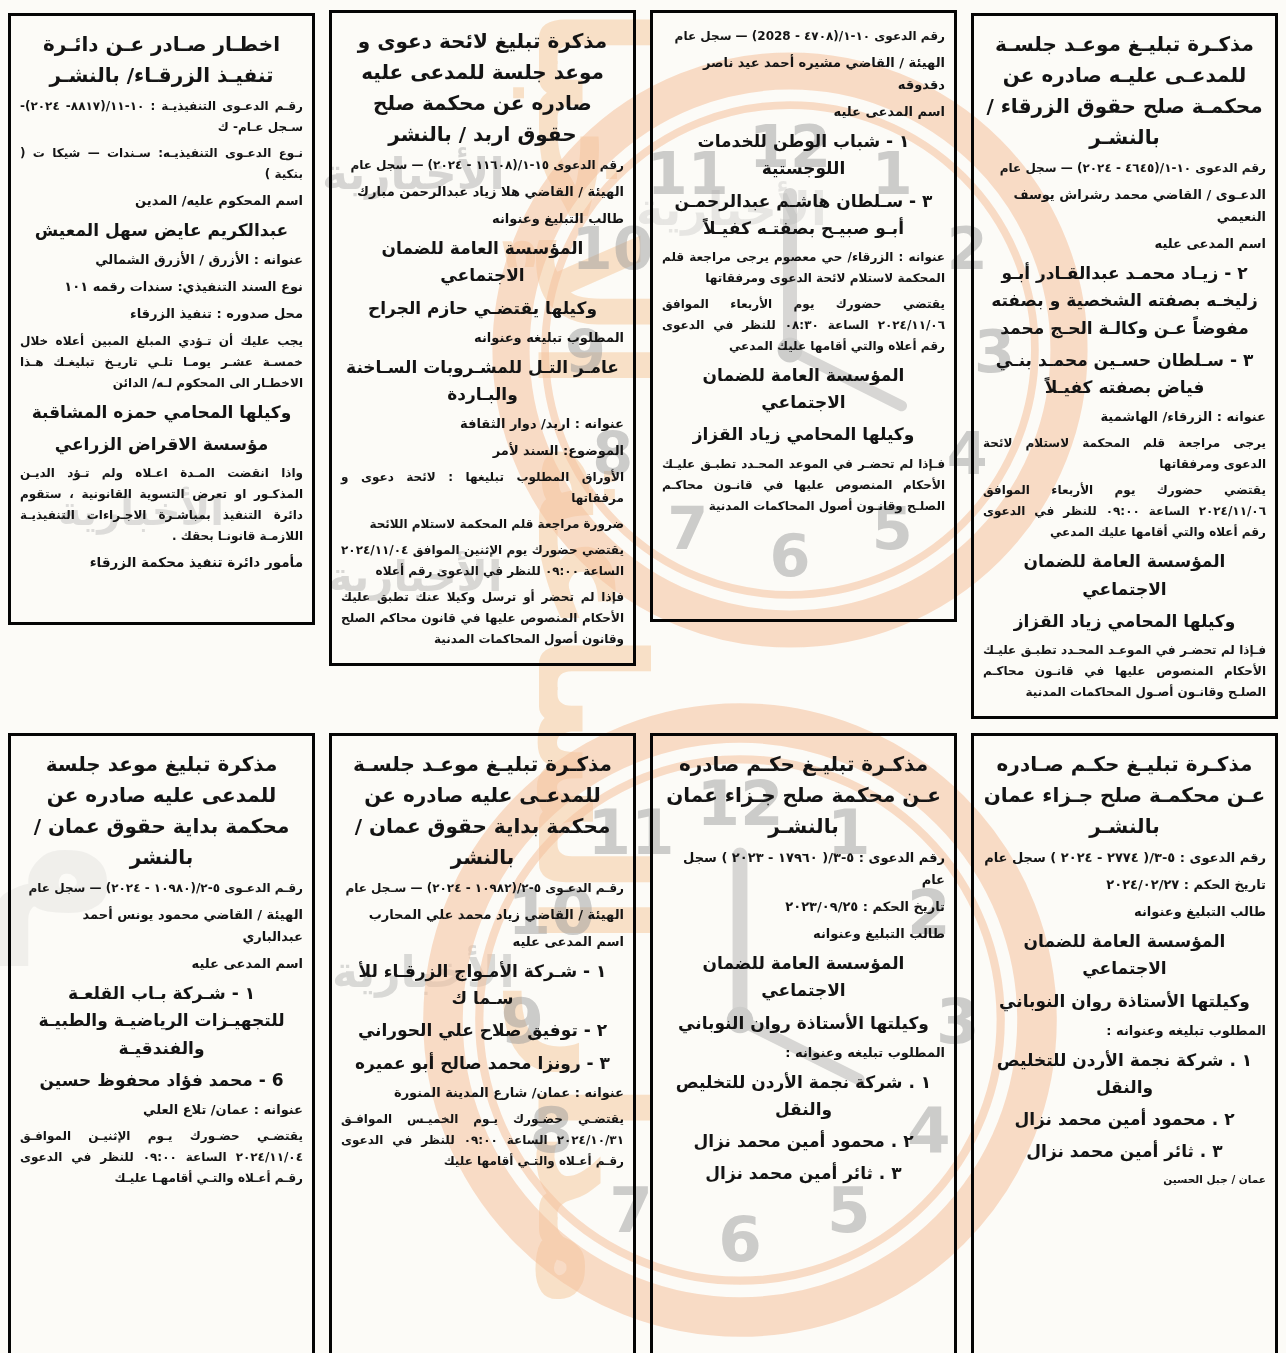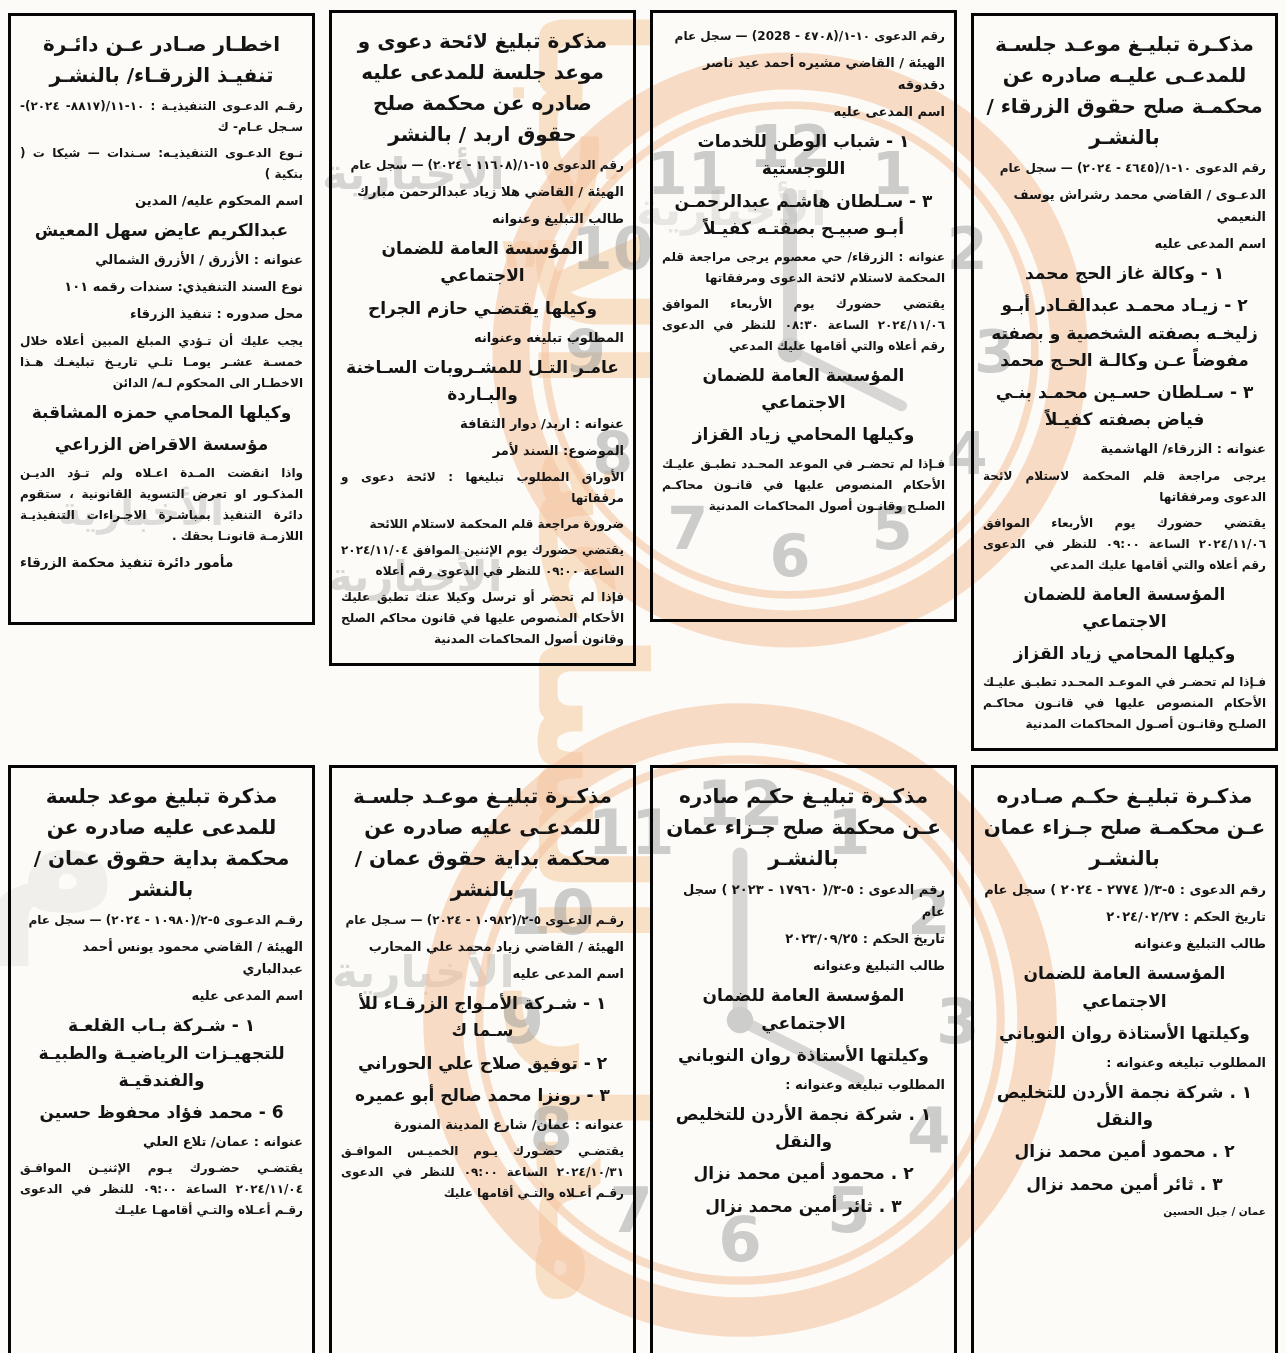--- a/index.html
+++ b/index.html
@@ -39,21 +39,21 @@
   .notice{
     border:3px solid #050505;background:transparent;
     padding:8px 9px;box-sizing:border-box;font-weight:700;
   }
   .notice p{margin:5px 0}
   .l-title{font-size:20px;line-height:1.55;text-align:center;margin-bottom:10px}
   .l-name {font-size:17px;line-height:1.6;text-align:center}
   .l-meta {font-size:13px;line-height:1.7;text-align:right}
   .l-body {font-size:12px;line-height:1.75;text-align:justify}
   .l-small{font-size:10.5px;line-height:1.6;text-align:right;margin:3px 0}
-  .l-sign {font-size:13.5px;line-height:1.6;text-align:left}
+  .l-sign {font-size:13.5px;line-height:1.6;text-align:right}
 </style>
 </head>
 <body>
 
 <div class="page">
   <div class="watermark" aria-hidden="true">
     <div class="wm-orange">مدار الساعة الإخبارية</div>
     <div class="wm-gray wm-g1">الأخبارية</div>
     <div class="wm-gray wm-g2">الأخبارية</div>
     <div class="wm-gray wm-g3">الأخبارية</div>
@@ -99,21 +99,20 @@
         <text x="42.8" y="74.0" text-anchor="middle" font-size="19" font-weight="bold" fill="#9d9d9d" opacity="0.9">10</text>
         <text x="67.0" y="49.8" text-anchor="middle" font-size="19" font-weight="bold" fill="#9d9d9d" opacity="0.9">11</text>
       </svg>
     </div>
   <main class="notices">
       <section class="notice">
         <p class="l-title">مذكـرة تبليـغ موعـد جلسـة للمدعـى عليـه صادره عن محكمـة صلح حقوق الزرقاء / بالنشـر</p>
         <p class="l-body">رقم الدعوى ١٠-١/(٤٦٤٥ - ٢٠٢٤) — سجل عام</p>
         <p class="l-meta">الدعـوى / القاضي محمد رشراش يوسف النعيمي</p>
         <p class="l-meta">اسم المدعى عليه</p>
-        <p class="l-name">١ - وكالة غاز الحج محمد</p>
         <p class="l-name">٢ - زيـاد محمـد عبدالقـادر أبـو زليخـه بصفته الشخصية و بصفته مفوضاً عـن وكالـة الحـج محمد</p>
         <p class="l-name">٣ - سـلطان حسـين محمـد بنـي فياض بصفته كفيـلاً</p>
         <p class="l-meta">عنوانه : الزرقاء/ الهاشمية</p>
         <p class="l-body">يرجى مراجعة قلم المحكمة لاستلام لائحة الدعوى ومرفقاتها</p>
         <p class="l-body">يقتضي حضورك يوم الأربعاء الموافق ٢٠٢٤/١١/٠٦ الساعة ٠٩:٠٠ للنظر في الدعوى رقم أعلاه والتي أقامها عليك المدعي</p>
         <p class="l-name">المؤسسة العامة للضمان الاجتماعي</p>
         <p class="l-name">وكيلها المحامي زياد القزاز</p>
         <p class="l-body">فـإذا لم تحضـر في الموعـد المحـدد تطبـق عليـك الأحكام المنصوص عليها في قانـون محاكـم الصلـح وقانـون أصـول المحاكمات المدنية</p>
       </section>
       <section class="notice">

